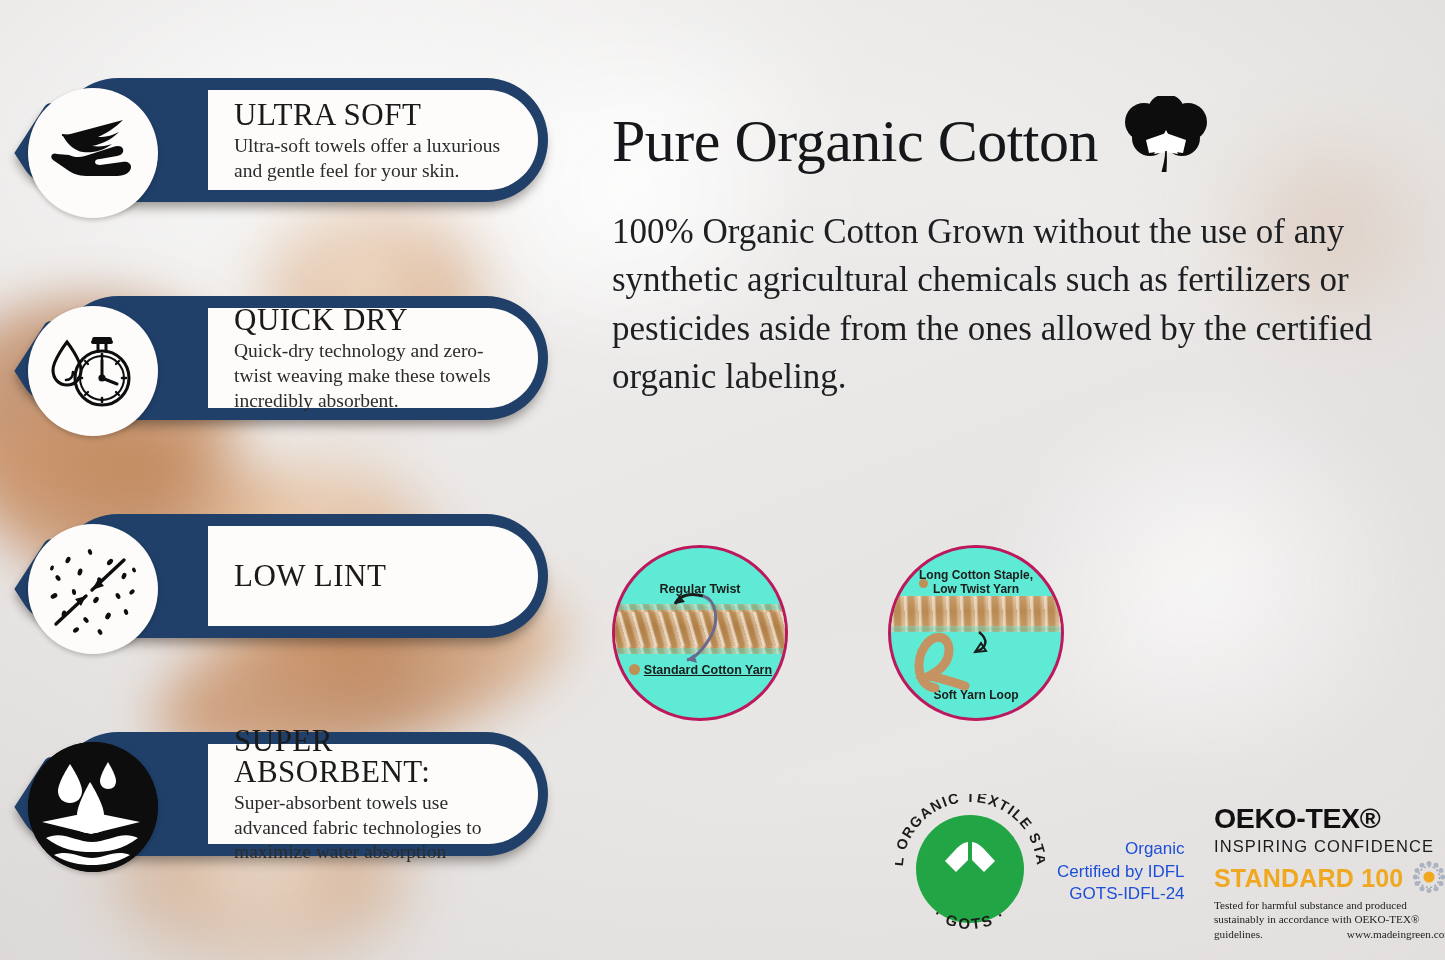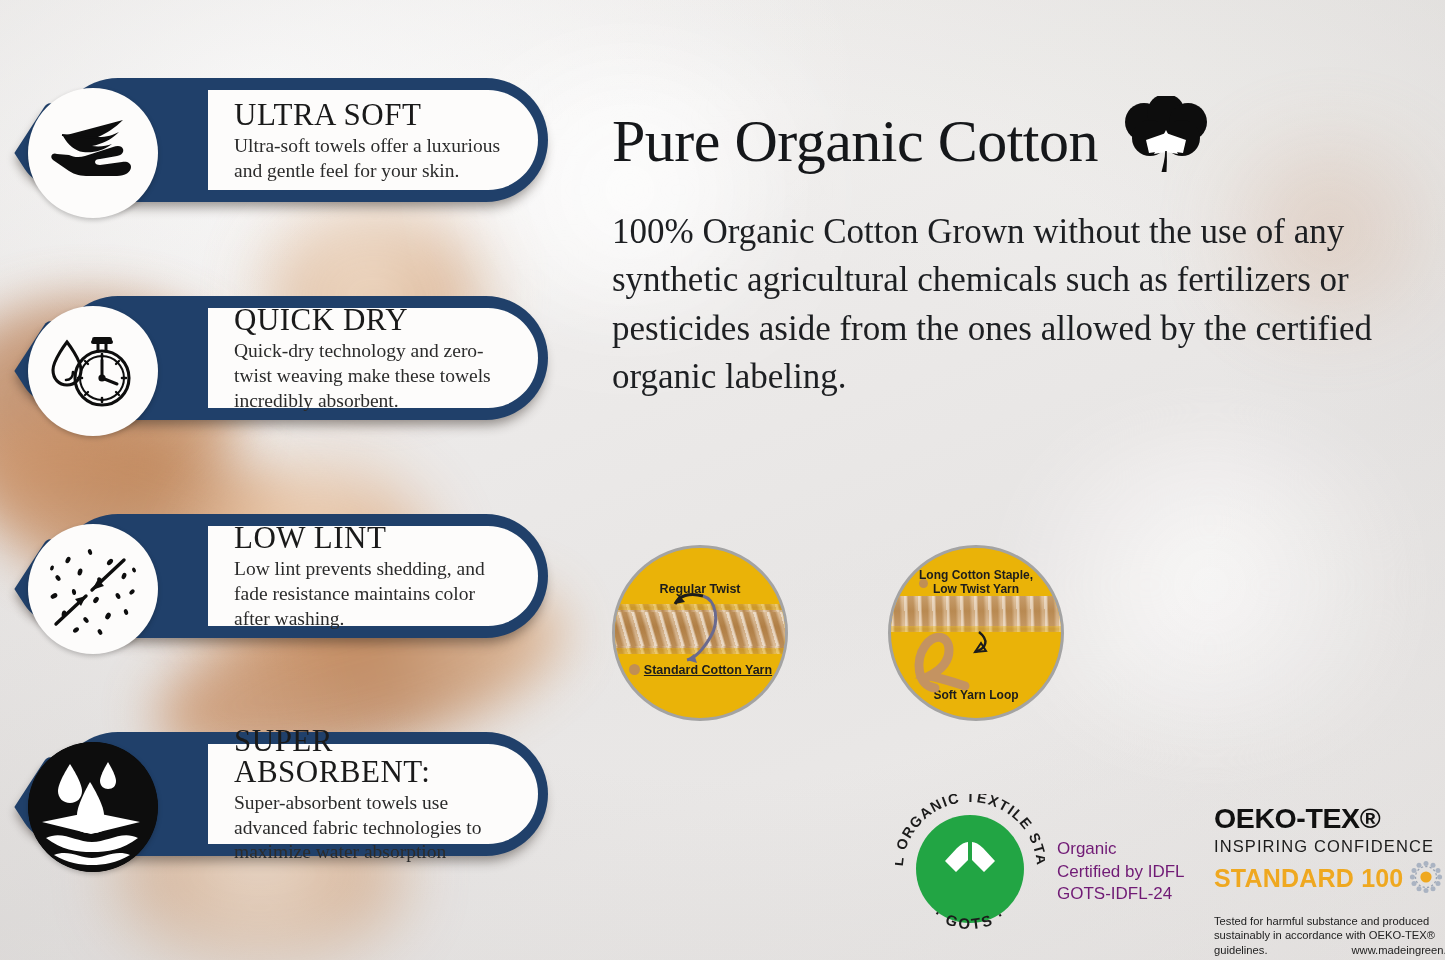--- a/index.html
+++ b/index.html
@@ -162,22 +162,22 @@
     top: 545px;
     width: 740px;
     display: flex;
     gap: 100px;
   }
   .yarn {
     position: relative;
     width: 170px;
     height: 170px;
     border-radius: 50%;
-    background: #eab308;
-    border: 3px solid #a3a3a3;
+    background: #5eead4;
+    border: 3px solid #be185d;
     overflow: hidden;
     flex: 0 0 auto;
   }
   .yarn-label {
     position: absolute;
     left: 0;
     right: 0;
     text-align: center;
     font-family: "Liberation Sans", sans-serif;
     font-size: 11px;
@@ -242,21 +242,22 @@
     background: #22a544;
   }
   .gots-text-svg { position: absolute; left: 0; top: 0; }
   .gots-side {
     position: absolute;
     left: 162px;
     top: 50px;
     font-family: "Liberation Sans", sans-serif;
     font-size: 17px;
     line-height: 1.33;
-    color: #701a75;
+    color: #1d4ed8;
+    text-align: right;
   }
   .oeko {
     position: absolute;
     left: 319px;
     top: 16px;
     width: 232px;
   }
   .oeko-title {
     font-family: "Liberation Sans", sans-serif;
     font-weight: bold;
@@ -270,35 +271,36 @@
     font-size: 16.5px;
     letter-spacing: 1.1px;
     color: #1b1b1b;
     margin-top: 4px;
   }
   .oeko-std-row {
     display: flex;
     align-items: center;
     gap: 6px;
     margin-top: 4px;
+    justify-content: space-between;
   }
   .oeko-std {
     font-family: "Liberation Sans", sans-serif;
     font-weight: bold;
     font-size: 25px;
     letter-spacing: .2px;
     color: #efa820;
     line-height: 1;
   }
   .oeko-fine {
-    font-family: Liberation Sans, sans-serif;
+    font-family: Liberation Serif, serif;
     font-size: 11.2px;
     line-height: 1.33;
     color: #212121;
-    margin-top: 16px;
+    margin-top: 0;
   }
   .oeko-url { margin-left: 42px; }
 </style>
 </head>
 <body>
 
 <div class="canvas">
 
   <div class="bg-base"></div>
 
@@ -367,21 +369,20 @@
           </g>
         </svg>
       </div>
     </div>
 
     <div class="feature">
       <div class="pill-tail"></div>
       <div class="pill">
         <div class="pill-inner">
           <div class="feat-title">LOW LINT</div>
-          <div class="feat-desc">Low lint prevents shedding, and fade resistance maintains color after washing.</div>
         </div>
       </div>
       <div class="icon-circle">
         <svg width="110" height="110" viewBox="0 0 110 110" aria-hidden="true">
           <g fill="#0d0d0d">
             <ellipse cx="30" cy="26" rx="2.2" ry="3.4" transform="rotate(28 30 26)"></ellipse>
             <ellipse cx="52" cy="18" rx="2" ry="3" transform="rotate(-18 52 18)"></ellipse>
             <ellipse cx="72" cy="28" rx="2.4" ry="3.6" transform="rotate(42 72 28)"></ellipse>
             <ellipse cx="20" cy="44" rx="2.1" ry="3.2" transform="rotate(-35 20 44)"></ellipse>
             <ellipse cx="42" cy="38" rx="2.3" ry="3.5" transform="rotate(15 42 38)"></ellipse>

